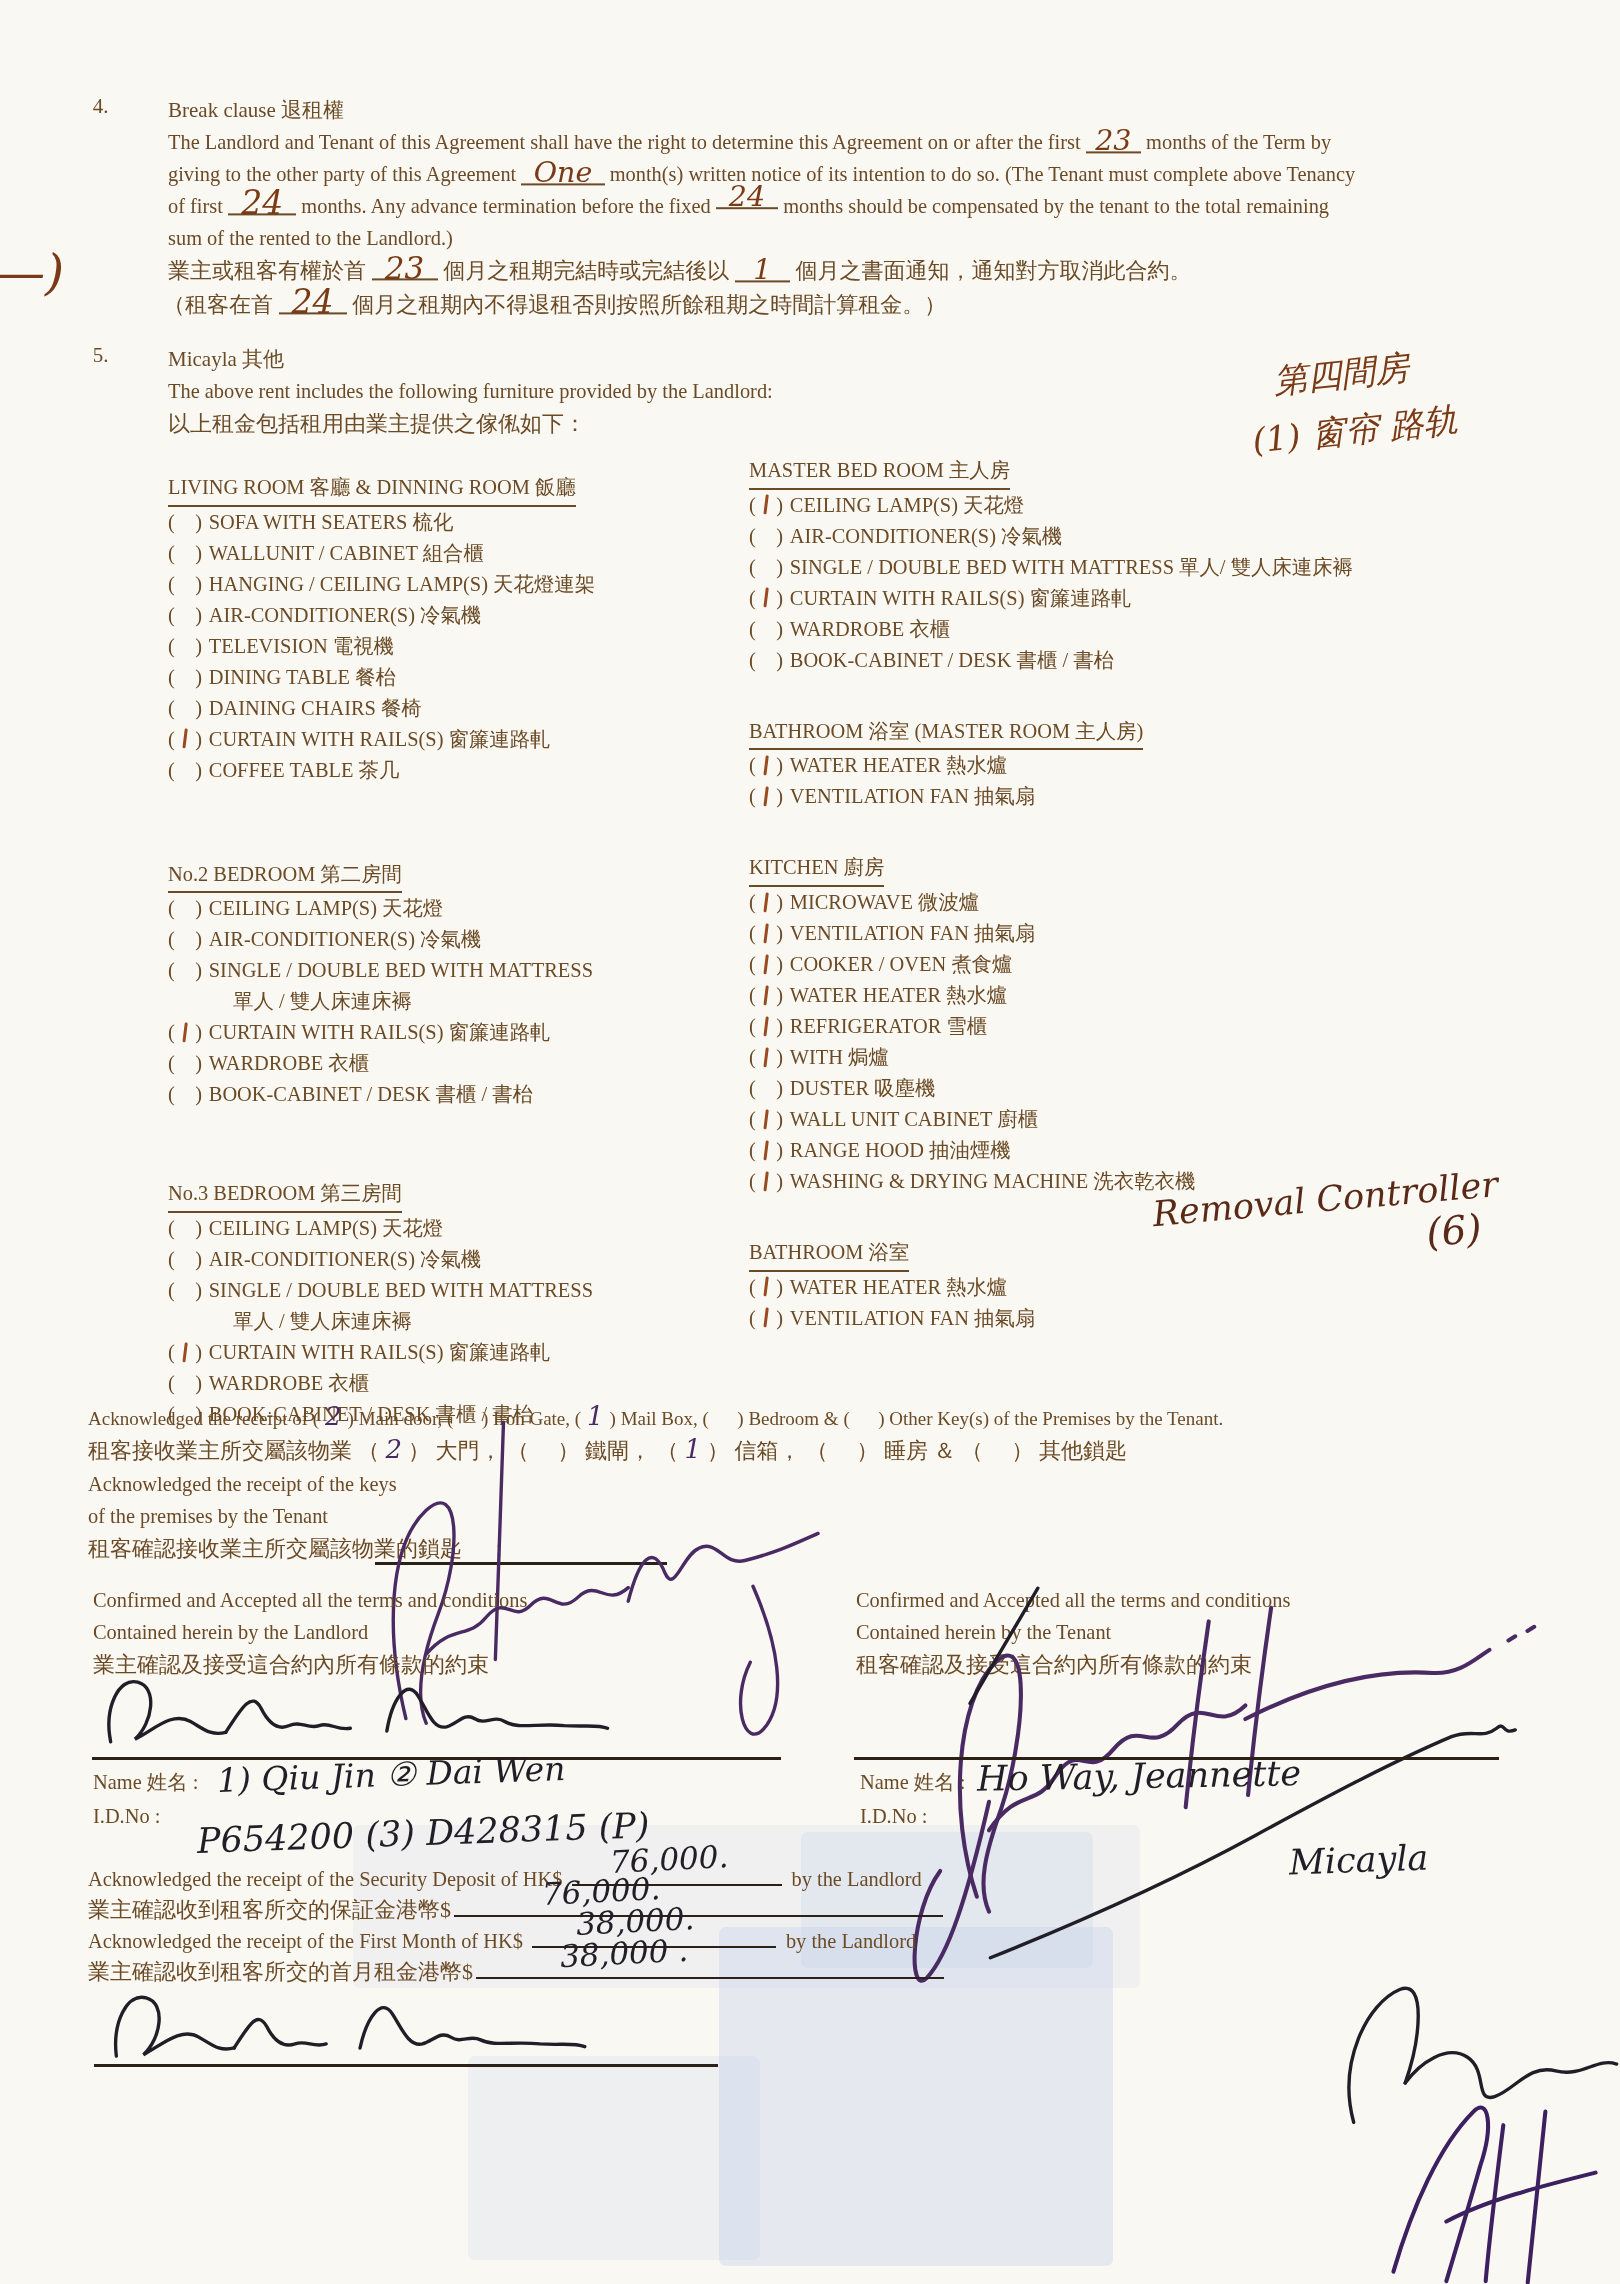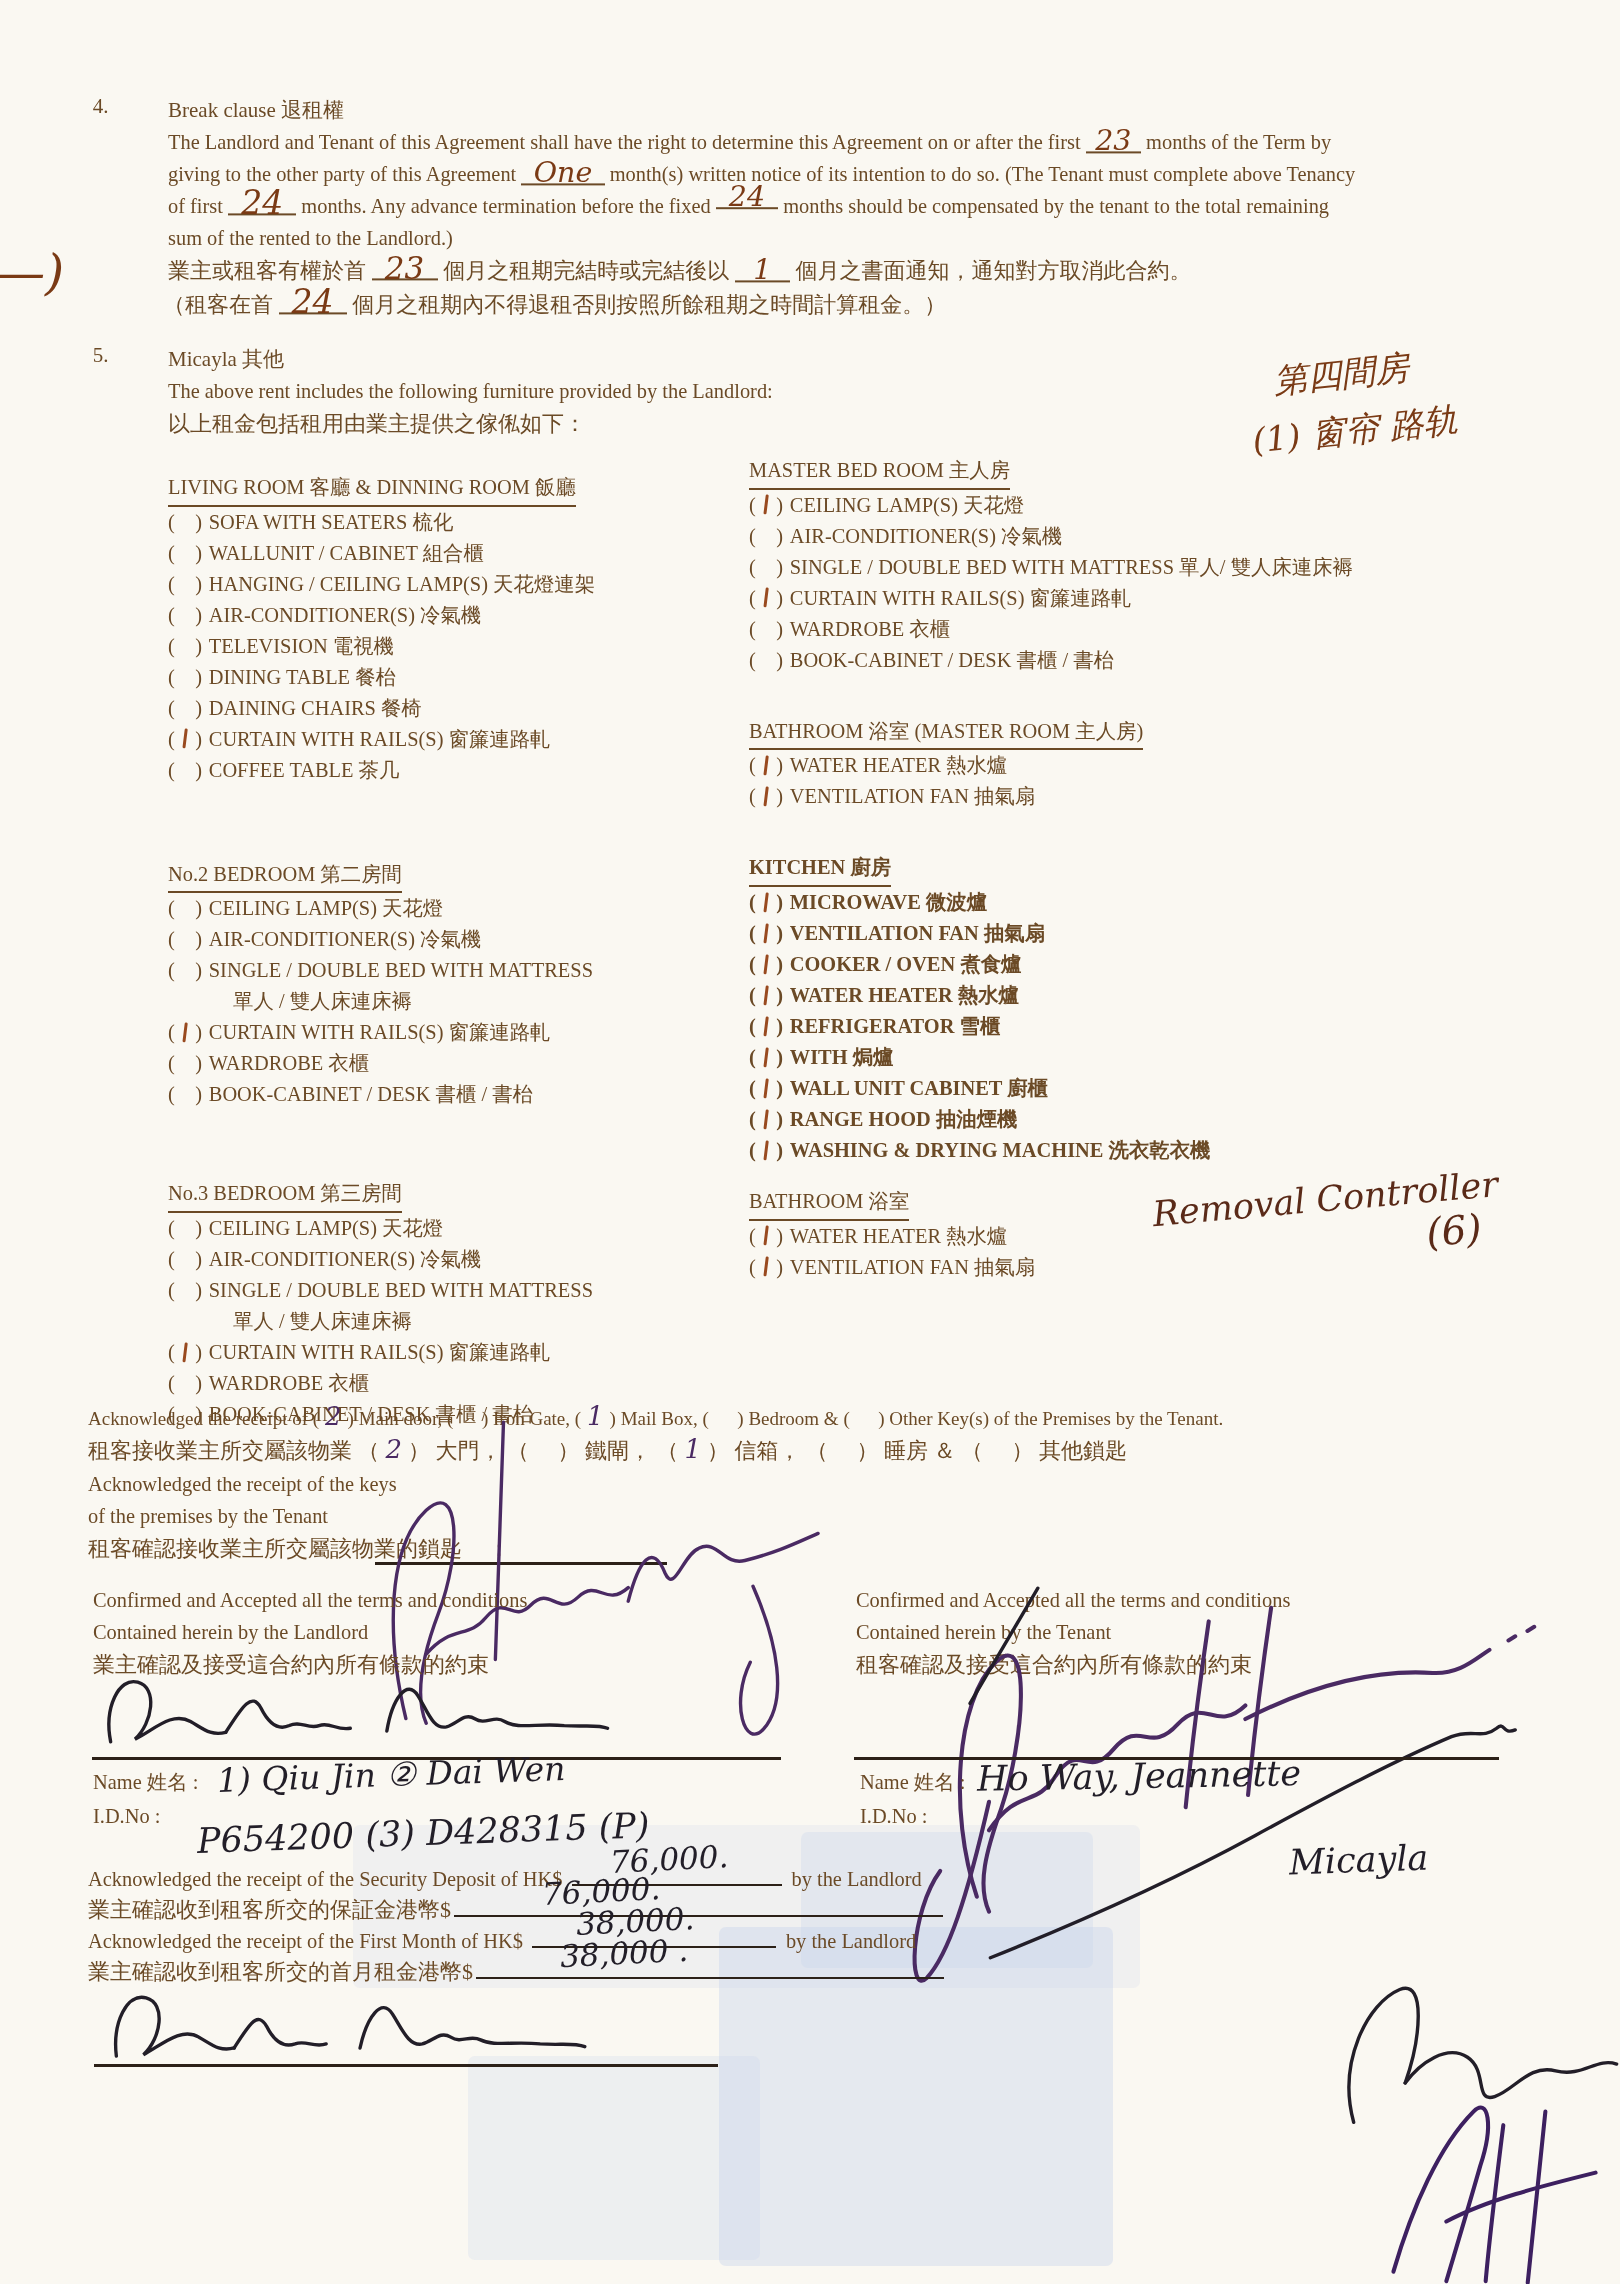--- a/index.html
+++ b/index.html
@@ -247,21 +247,21 @@
       <div class="f-item">
             <span class="paren">(</span><span class="tickwrap"><span class="tick"></span></span><span class="paren">)</span><span class="f-text">WATER HEATER 熱水爐</span>
             
           </div>
           <div class="f-item">
             <span class="paren">(</span><span class="tickwrap"><span class="tick"></span></span><span class="paren">)</span><span class="f-text">VENTILATION FAN 抽氣扇</span>
             
           </div>
         </div>
     </div>
-    <div style="margin-bottom:18px;font-weight:bold;">
+    <div style="margin-bottom:38px;">
       <div class="sec-title">KITCHEN 廚房</div>
       <div>
 
       <div class="f-item">
             <span class="paren">(</span><span class="tickwrap"><span class="tick"></span></span><span class="paren">)</span><span class="f-text">MICROWAVE 微波爐</span>
             
           </div>
           <div class="f-item">
             <span class="paren">(</span><span class="tickwrap"><span class="tick"></span></span><span class="paren">)</span><span class="f-text">VENTILATION FAN 抽氣扇</span>
             
@@ -273,20 +273,24 @@
           <div class="f-item">
             <span class="paren">(</span><span class="tickwrap"><span class="tick"></span></span><span class="paren">)</span><span class="f-text">WATER HEATER 熱水爐</span>
             
           </div>
           <div class="f-item">
             <span class="paren">(</span><span class="tickwrap"><span class="tick"></span></span><span class="paren">)</span><span class="f-text">REFRIGERATOR 雪櫃</span>
             
           </div>
           <div class="f-item">
             <span class="paren">(</span><span class="tickwrap"><span class="tick"></span></span><span class="paren">)</span><span class="f-text">WITH 焗爐</span>
+            
+          </div>
+          <div class="f-item">
+            <span class="paren">(</span><span class="tickwrap"></span><span class="paren">)</span><span class="f-text">DUSTER 吸塵機</span>
             
           </div>
           <div class="f-item">
             <span class="paren">(</span><span class="tickwrap"><span class="tick"></span></span><span class="paren">)</span><span class="f-text">WALL UNIT CABINET 廚櫃</span>
             
           </div>
           <div class="f-item">
             <span class="paren">(</span><span class="tickwrap"><span class="tick"></span></span><span class="paren">)</span><span class="f-text">RANGE HOOD 抽油煙機</span>
             
           </div>

